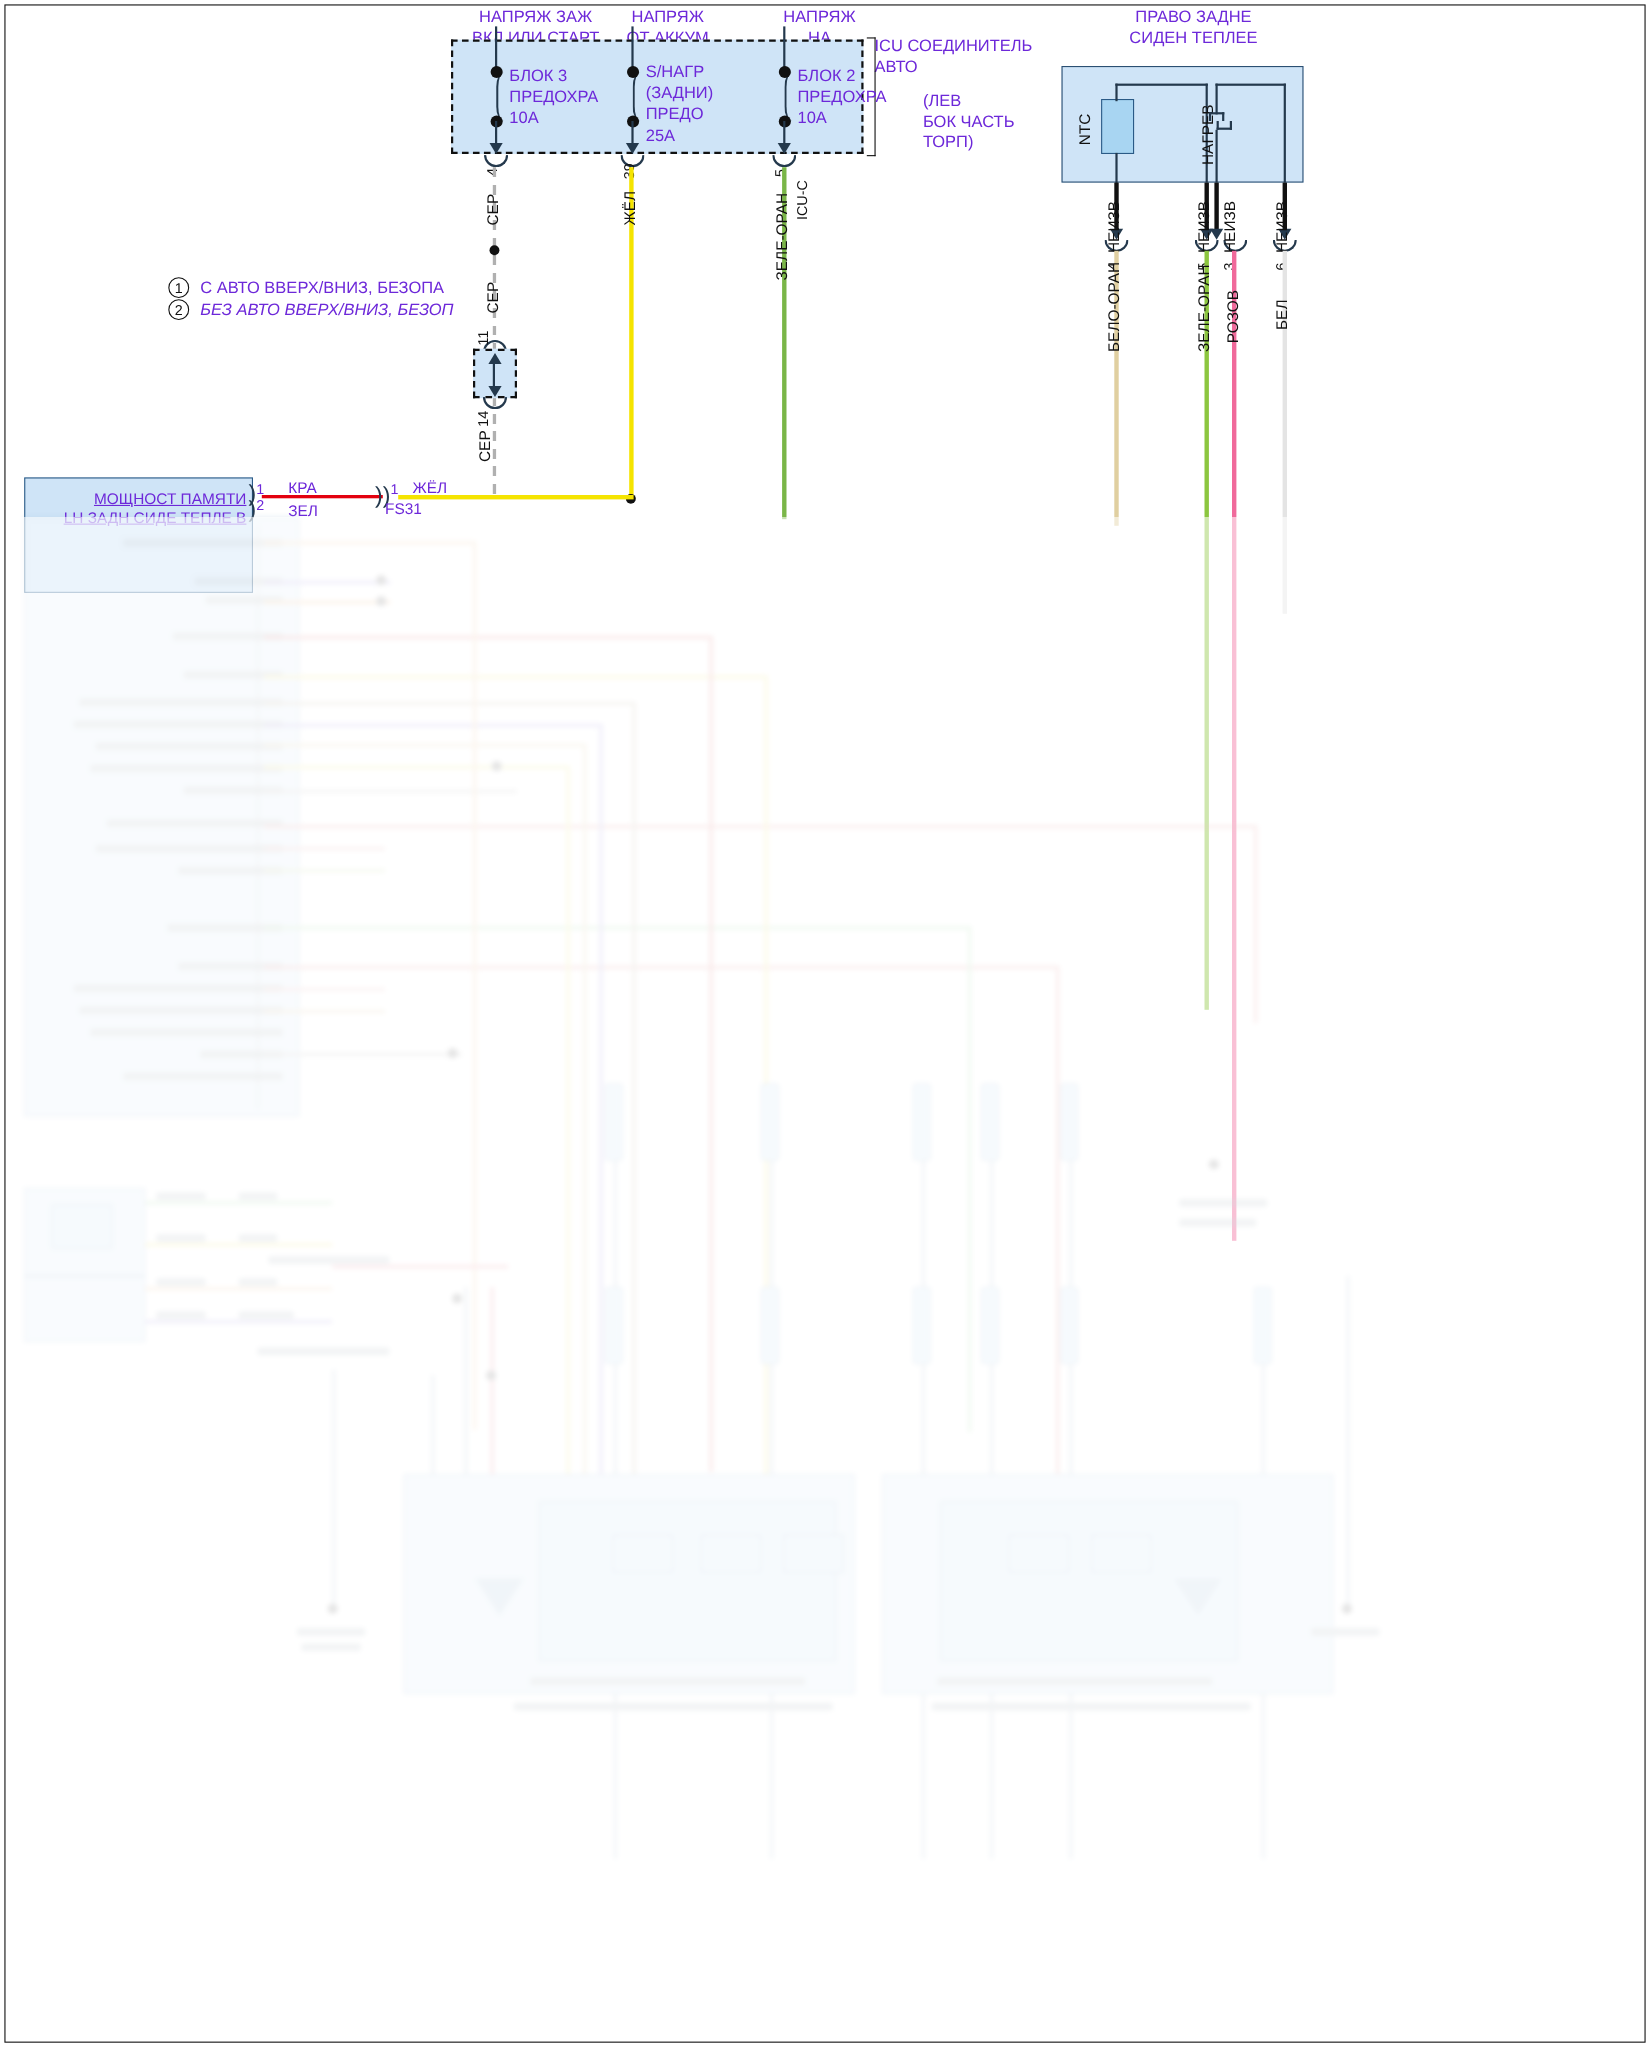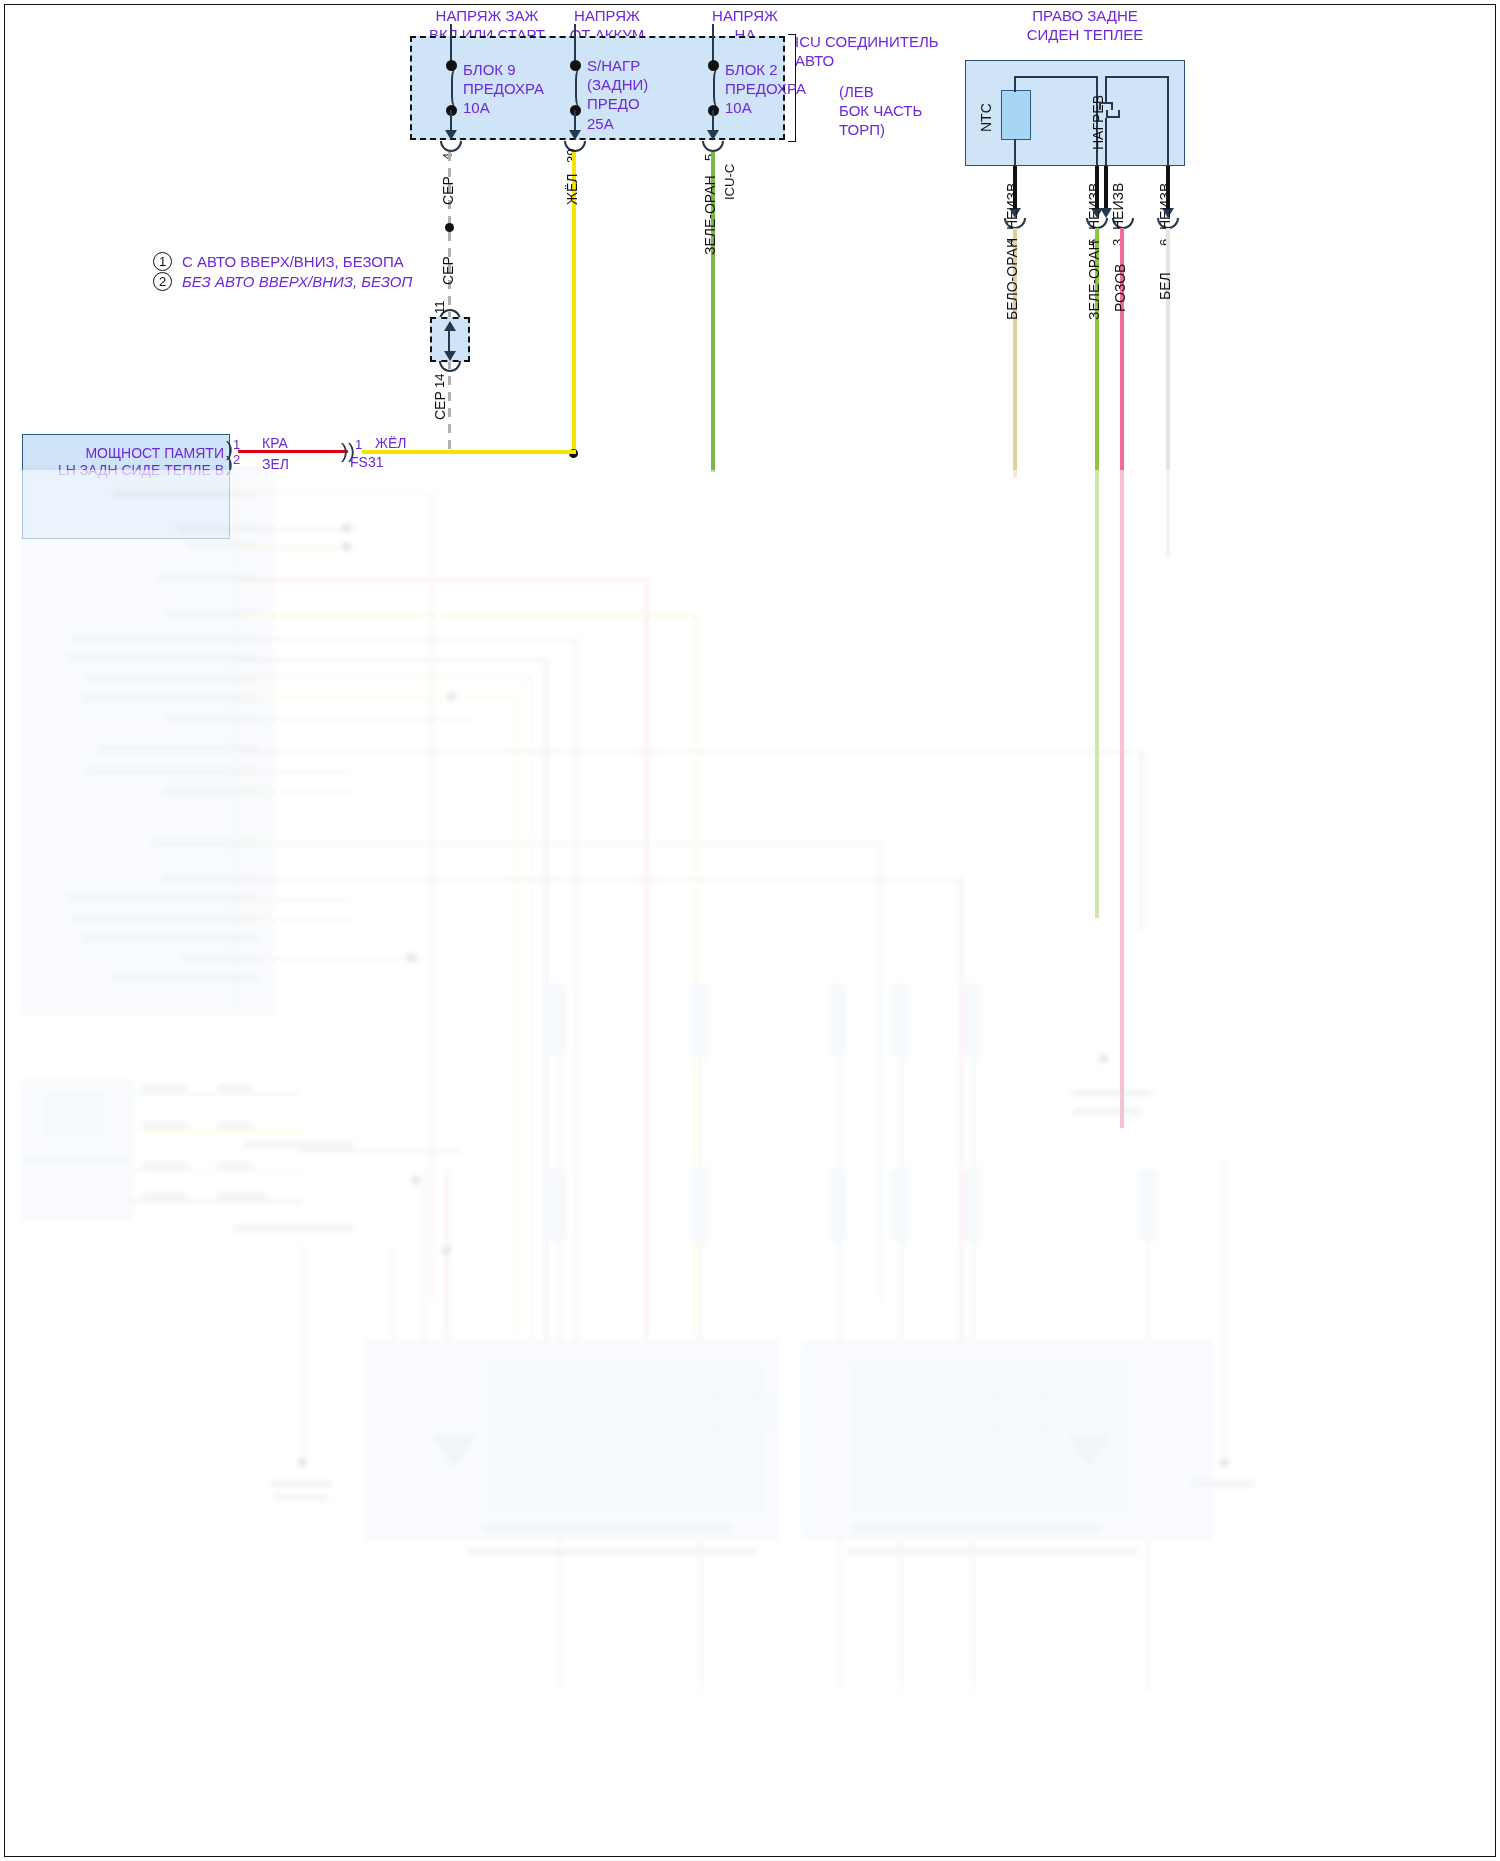--- a/index.html
+++ b/index.html
@@ -41,21 +41,21 @@
     border:1px solid #2b5a86;
   }
   .lbl {
     position:absolute;
     font-size:15px;
     color:#6d28d9;
     line-height:1.28;
     white-space:pre;
   }
   .lbl-c { text-align:center; }
-  .lbl-r { text-align:right; }
+  .lbl-r { text-align:right;text-decoration:underline; }
   .vlbl {
     position:absolute;
     font-size:14px; color:#111;
     white-space:nowrap;
     transform-origin:0 0;
     transform:rotate(-90deg);
   }
   .vnum {
     position:absolute;
     font-size:13px; color:#111;
@@ -172,21 +172,21 @@
   <div class="lbl" style="left:839px; top:82px; width:180px;">(ЛЕВ
 БОК ЧАСТЬ
 ТОРП)</div>
 
   <div style="position:absolute; left:788px; top:34px; width:8px; height:108px; border:1.5px solid #111; border-left:none; background:transparent;"></div>
 
   <div class="wire" style="left:450px; top:24px; width:2px; height:42px; background:#24394d;"></div>
   <div class="fuse" style="left:451px; top:66px;"></div>
   <div class="wire" style="left:450px; top:110px; width:2px; height:26px; background:#24394d;"></div>
   <div class="arrow-d" style="left:445px; top:130px;"></div>
-  <div class="lbl" style="left:463px; top:60px; width:110px;">БЛОК 9
+  <div class="lbl" style="left:463px; top:60px; width:110px;">БЛОК 3
 ПРЕДОХРА
 10А</div>
   <div class="cap" style="left:440px; top:141px;"></div>
   <div class="vnum" style="left:440px; top:160px;">4</div>
 
   <div class="wire" style="left:448px; top:152px; width:3px; height:302px;
        background:repeating-linear-gradient(to bottom,#b0b0b0 0 9px, transparent 9px 16px);"></div>
   <div class="vlbl" style="left:440px; top:205px;">СЕР</div>
   <div class="dot" style="left:445px; top:223px;"></div>
   <div class="vlbl" style="left:440px; top:285px;">СЕР</div>

